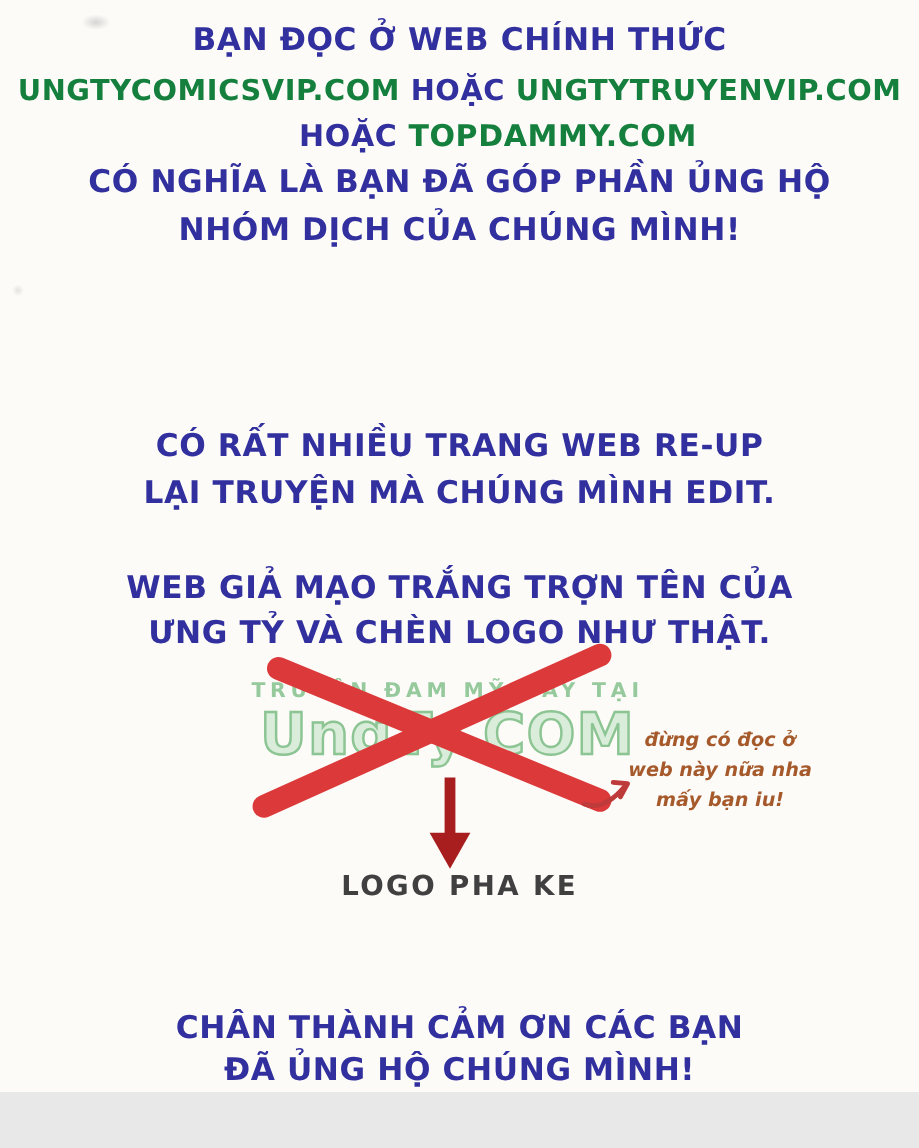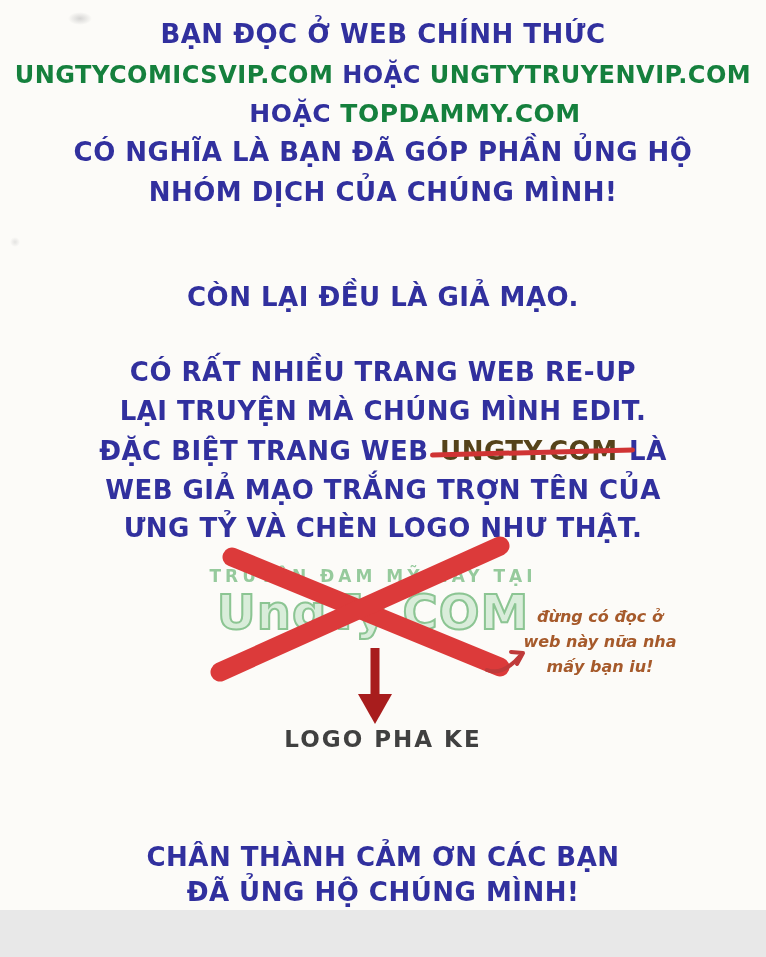--- a/index.html
+++ b/index.html
@@ -67,25 +67,23 @@
 
   <div class="line blue fs-body" style="top:18px;">BẠN ĐỌC Ở WEB CHÍNH THỨC</div>
 
   <div class="line fs-url" style="top:60px;"><span class="red">UNGTYCOMICSVIP.COM</span><span class="blue">&nbsp;<span>HOẶC</span>&nbsp;</span><span class="red">UNGTYTRUYENVIP.COM</span></div>
 
   <div class="line fs-url2" style="top:98px;"><span class="blue"><span>HOẶC</span>&nbsp;</span><span class="red">TOPDAMMY.COM</span></div>
 
   <div class="line blue fs-body" style="top:136px;">CÓ NGHĨA LÀ BẠN ĐÃ GÓP PHẦN ỦNG HỘ</div>
   <div class="line blue fs-body" style="top:176px;">NHÓM DỊCH CỦA CHÚNG MÌNH!</div>
 
-  <div class="line blue fs-body" style="top:281px;">CÒN LẠI ĐỀU LÀ GIẢ MẠO.</div>
 
   <div class="line blue fs-body" style="top:356px;">CÓ RẤT NHIỀU TRANG WEB RE-UP</div>
   <div class="line blue fs-body" style="top:395px;">LẠI TRUYỆN MÀ CHÚNG MÌNH EDIT.</div>
-  <div class="line blue fs-body" style="top:435px;"><span>ĐẶC BIỆT TRANG WEB </span><span class="struck">UNGTY.COM</span><span> LÀ</span></div>
   <div class="line blue fs-body" style="top:474px;">WEB GIẢ MẠO TRẮNG TRỢN TÊN CỦA</div>
   <div class="line blue fs-body" style="top:512px;">ƯNG TỶ VÀ CHÈN LOGO NHƯ THẬT.</div>
 
   <div class="logo-tagline">TRUYỆN ĐAM MỸ HAY TẠI</div>
   <div class="logo-site">UngTy.COM</div>
 
   <svg class="svg-abs" style="left:200px;top:534px;" width="335" height="150" viewBox="0 0 335 150">
     <line x1="32" y1="23" x2="300" y2="133" stroke="#dc3a3a" stroke-width="19" stroke-linecap="round"></line>
     <line x1="300" y1="12" x2="20" y2="138" stroke="#dc3a3a" stroke-width="19" stroke-linecap="round"></line>
   </svg>

